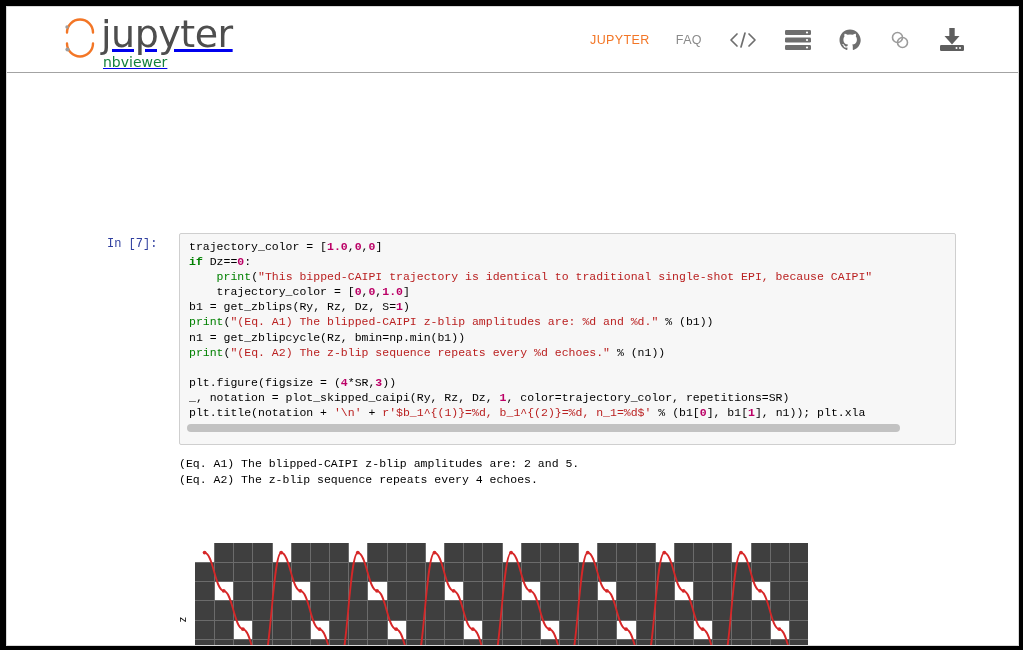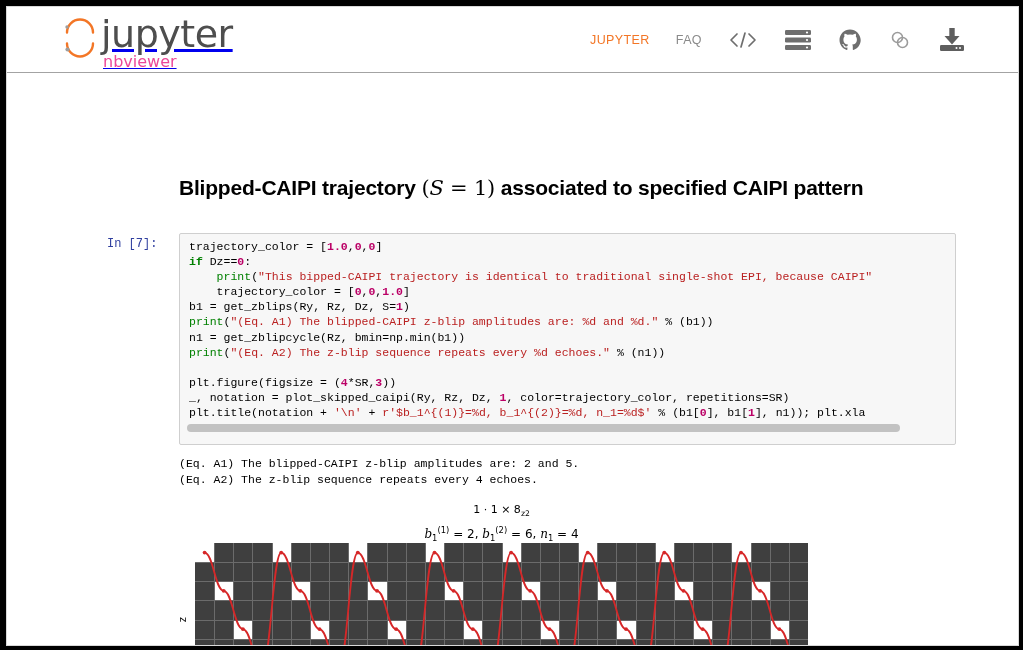--- a/index.html
+++ b/index.html
@@ -23,21 +23,21 @@
   }
   #brand{position:absolute;left:56px;top:8px;display:flex;align-items:flex-start;}
   #brand-logo{width:34px;height:40px;position:relative;margin-right:4px;margin-top:3px;}
   #brand-text{display:flex;flex-direction:column;}
   .jup-word{
     font-family:"DejaVu Sans", sans-serif;
     font-size:38px;line-height:38px;color:#4e4e4e;font-weight:400;
     letter-spacing:-0.5px;
   }
   .nb-word{
-    font-size:16px;line-height:16px;color:#ec4899;margin-top:1px;margin-left:2px;
+    font-size:14px;line-height:16px;color:#15803d;margin-top:1px;margin-left:2px;
     font-family:"DejaVu Sans", sans-serif;
   }
   #navlinks{
     position:absolute;right:52px;top:0;height:65px;
     display:flex;align-items:center;gap:26px;
   }
   .navlink{
     font-size:12.5px;letter-spacing:.4px;color:#8a8a8a;text-decoration:none;
     font-family:"Liberation Sans", sans-serif;
   }
@@ -193,43 +193,32 @@
             <circle cx="18.5" cy="21" r="1"></circle>
             <circle cx="22" cy="21" r="1"></circle>
           </g>
         </svg>
       </a>
     </div>
   </div>
 
   <div id="nb">
 
-    <h1 id="title">
-      <span>Blipped-CAIPI trajectory </span><span class="mathn">(</span><span class="mathi">S</span><span class="mathn"> = </span><span class="mathn">1</span><span class="mathn">)</span><span> associated to specified CAIPI pattern</span>
-    </h1>
 
     <div id="cell">
       <div id="prompt">In [7]:</div>
       <div id="codebox">
         <div id="codetext"><div><span>trajectory_color = [</span><span class="e">1.0</span><span>,</span><span class="e">0</span><span>,</span><span class="e">0</span><span>]</span></div><div><span class="k">if</span><span> Dz==</span><span class="e">0</span><span>:</span></div><div><span>    </span><span class="f">print</span><span>(</span><span class="s">"This bipped-CAIPI trajectory is identical to traditional single-shot EPI, because CAIPI"</span></div><div><span>    trajectory_color = [</span><span class="e">0</span><span>,</span><span class="e">0</span><span>,</span><span class="e">1.0</span><span>]</span></div><div><span>b1 = get_zblips(Ry, Rz, Dz, S=</span><span class="e">1</span><span>)</span></div><div><span class="f">print</span><span>(</span><span class="s">"(Eq. A1) The blipped-CAIPI z-blip amplitudes are: %d and %d."</span><span> % (b1))</span></div><div><span>n1 = get_zblipcycle(Rz, bmin=np.min(b1))</span></div><div><span class="f">print</span><span>(</span><span class="s">"(Eq. A2) The z-blip sequence repeats every %d echoes."</span><span> % (n1))</span></div><div>&nbsp;</div><div><span>plt.figure(figsize = (</span><span class="e">4</span><span>*SR,</span><span class="e">3</span><span>))</span></div><div><span>_, notation = plot_skipped_caipi(Ry, Rz, Dz, </span><span class="e">1</span><span>, color=trajectory_color, repetitions=SR)</span></div><div><span>plt.title(notation + </span><span class="s">'\n'</span><span> + </span><span class="s">r'$b_1^{(1)}=%d, b_1^{(2)}=%d, n_1=%d$'</span><span> % (b1[</span><span class="e">0</span><span>], b1[</span><span class="e">1</span><span>], n1)); plt.xla</span></div></div>
         <div id="hscroll"></div>
       </div>
     </div>
 
     <div id="stdout"><div>(Eq. A1) The blipped-CAIPI z-blip amplitudes are: 2 and 5.</div><div>(Eq. A2) The z-blip sequence repeats every 4 echoes.</div></div>
 
     <div id="figure">
-      <div id="fig-title">
-        <div class="l1">
-          <span>1 · 1 × 8</span><sub>z2</sub>
-        </div>
-        <div class="l2">
-          <i class="mathi">b</i><sub>1</sub><sup>(1)</sup> = <span>2</span>, <i class="mathi">b</i><sub>1</sub><sup>(2)</sup> = <span>6</span>, <i class="mathi">n</i><sub>1</sub> = <span>4</span>
-        </div>
-      </div>
 
       <div id="ylab">
         <span>z</span>
       </div>
 
       <div id="axes">
         <div id="grid">
             <div class="gcell on" style="left: 0px; top: 0px; width: 19.1562px; height: 19.125px;"></div>
             <div class="gcell" style="left: 0px; top: 19.125px; width: 19.1562px; height: 19.125px;"></div>
             <div class="gcell" style="left: 0px; top: 38.25px; width: 19.1562px; height: 19.125px;"></div>

